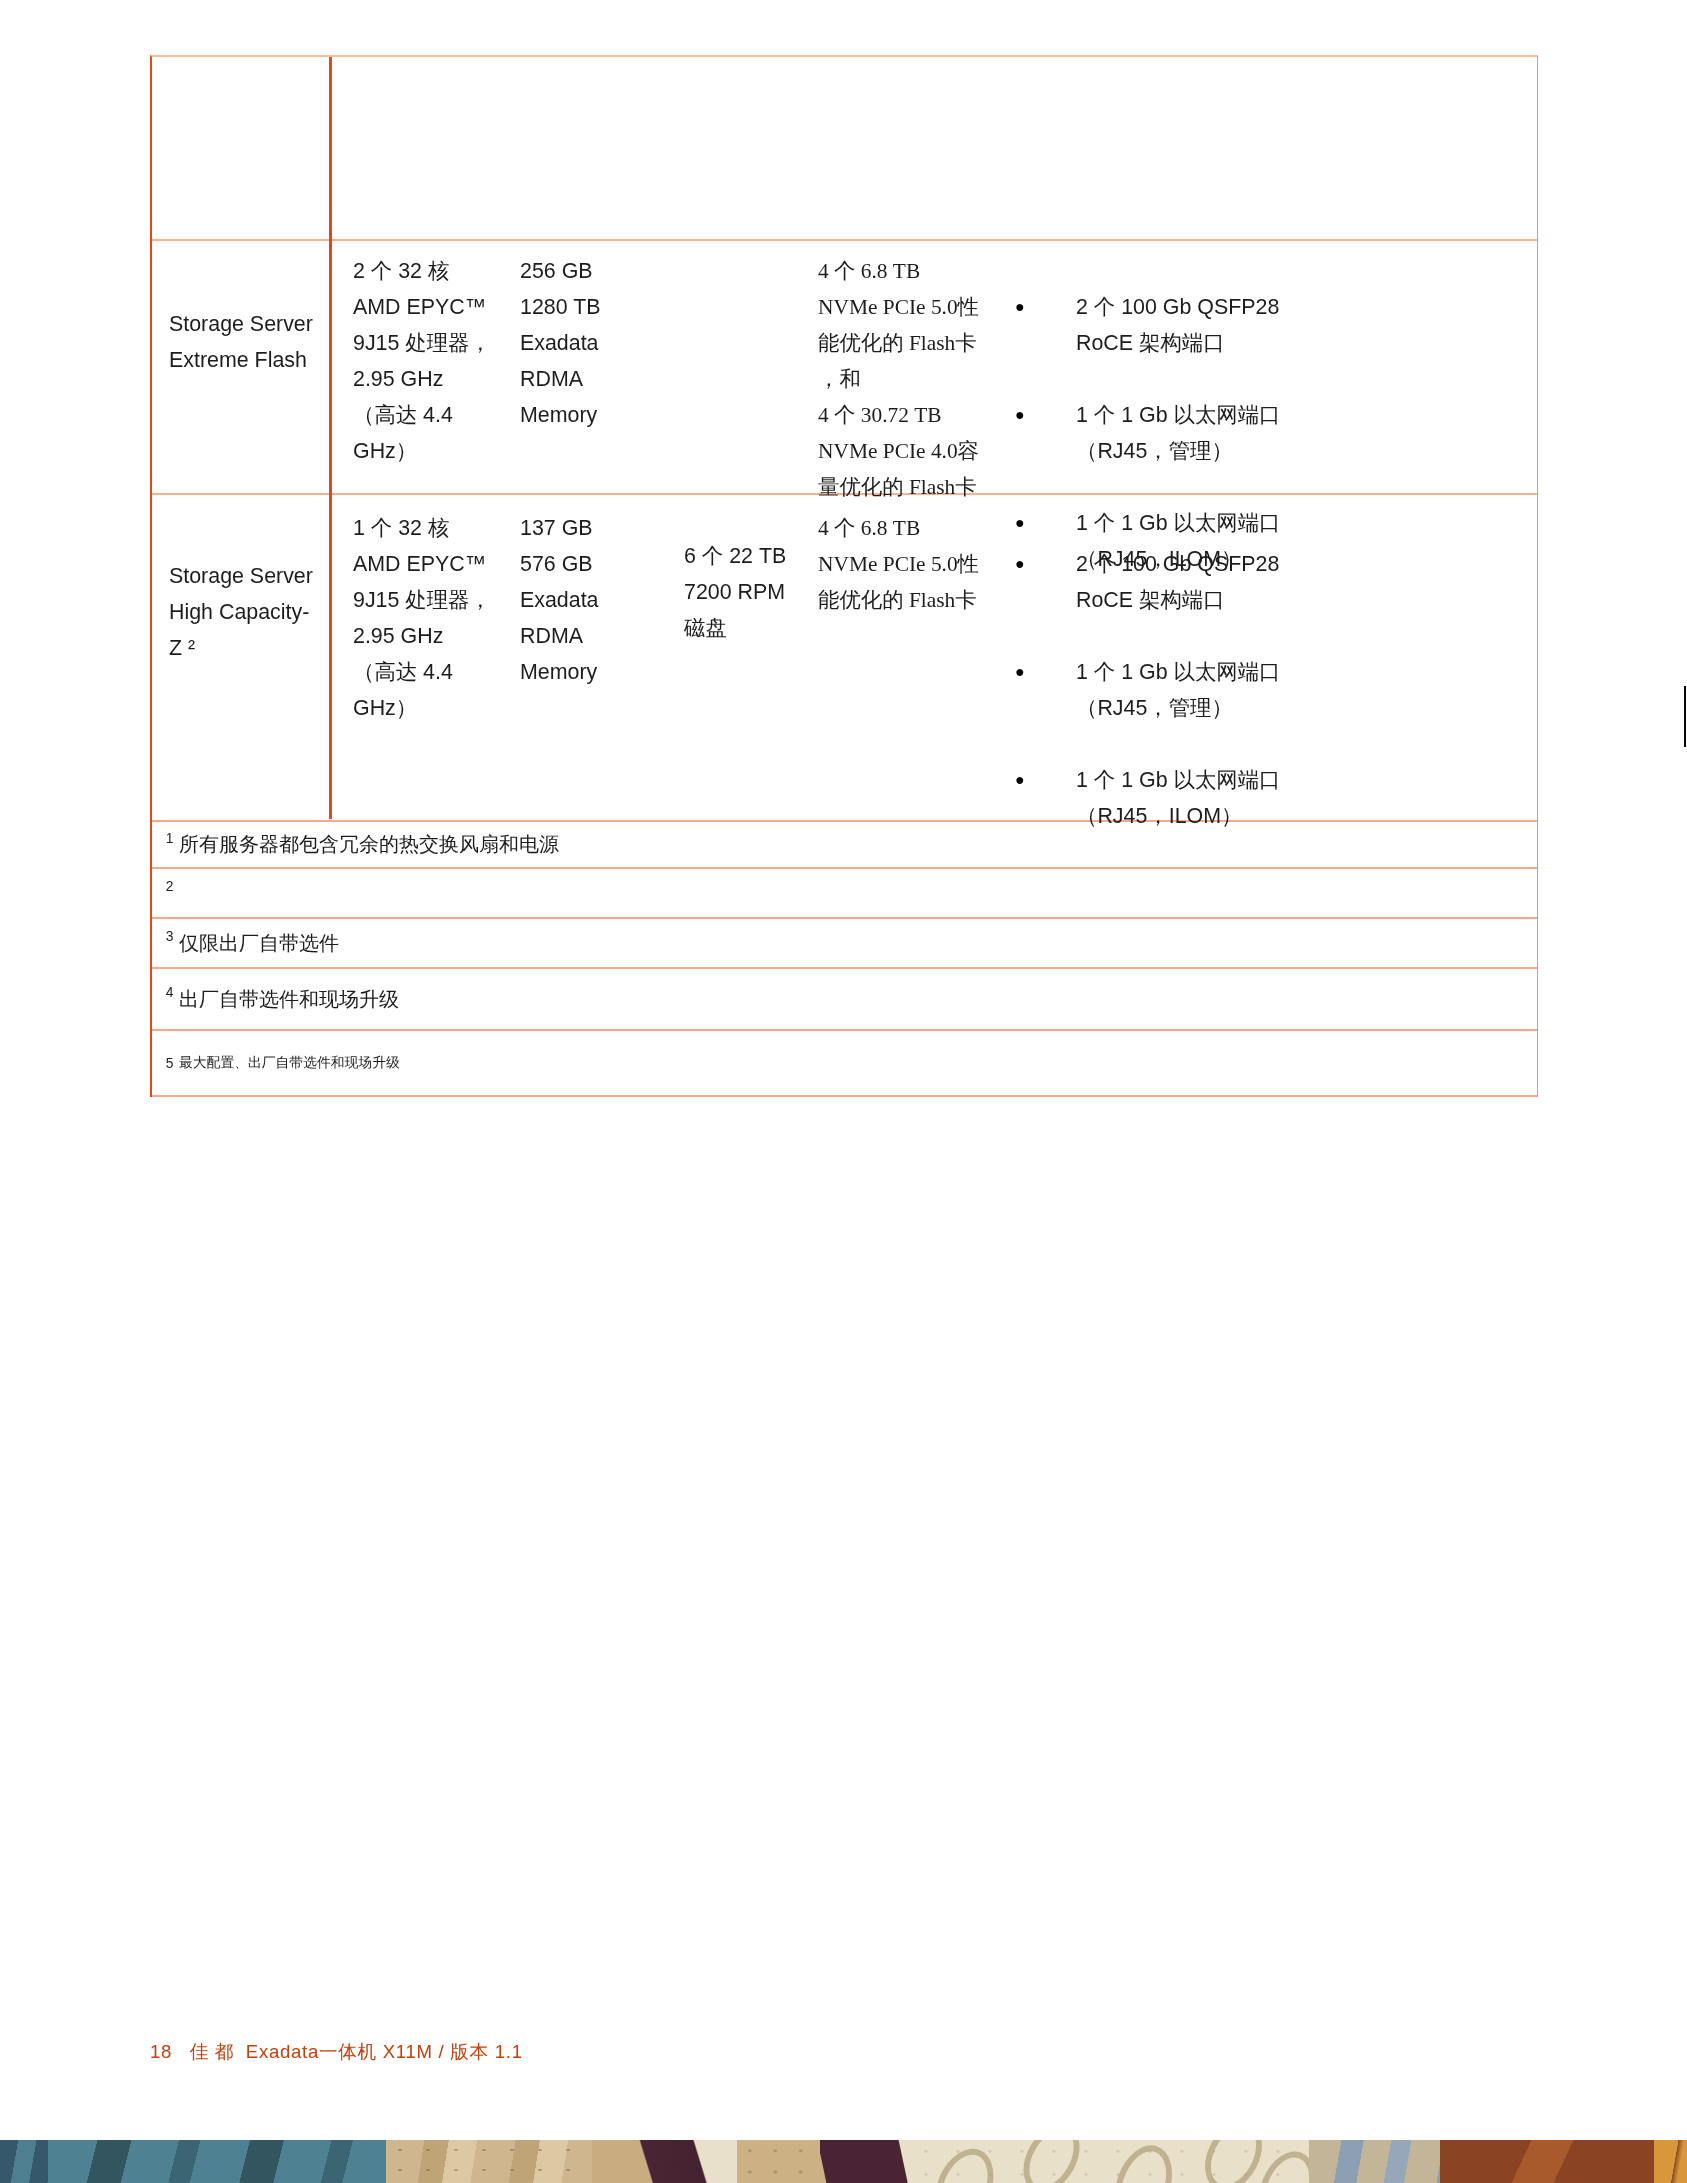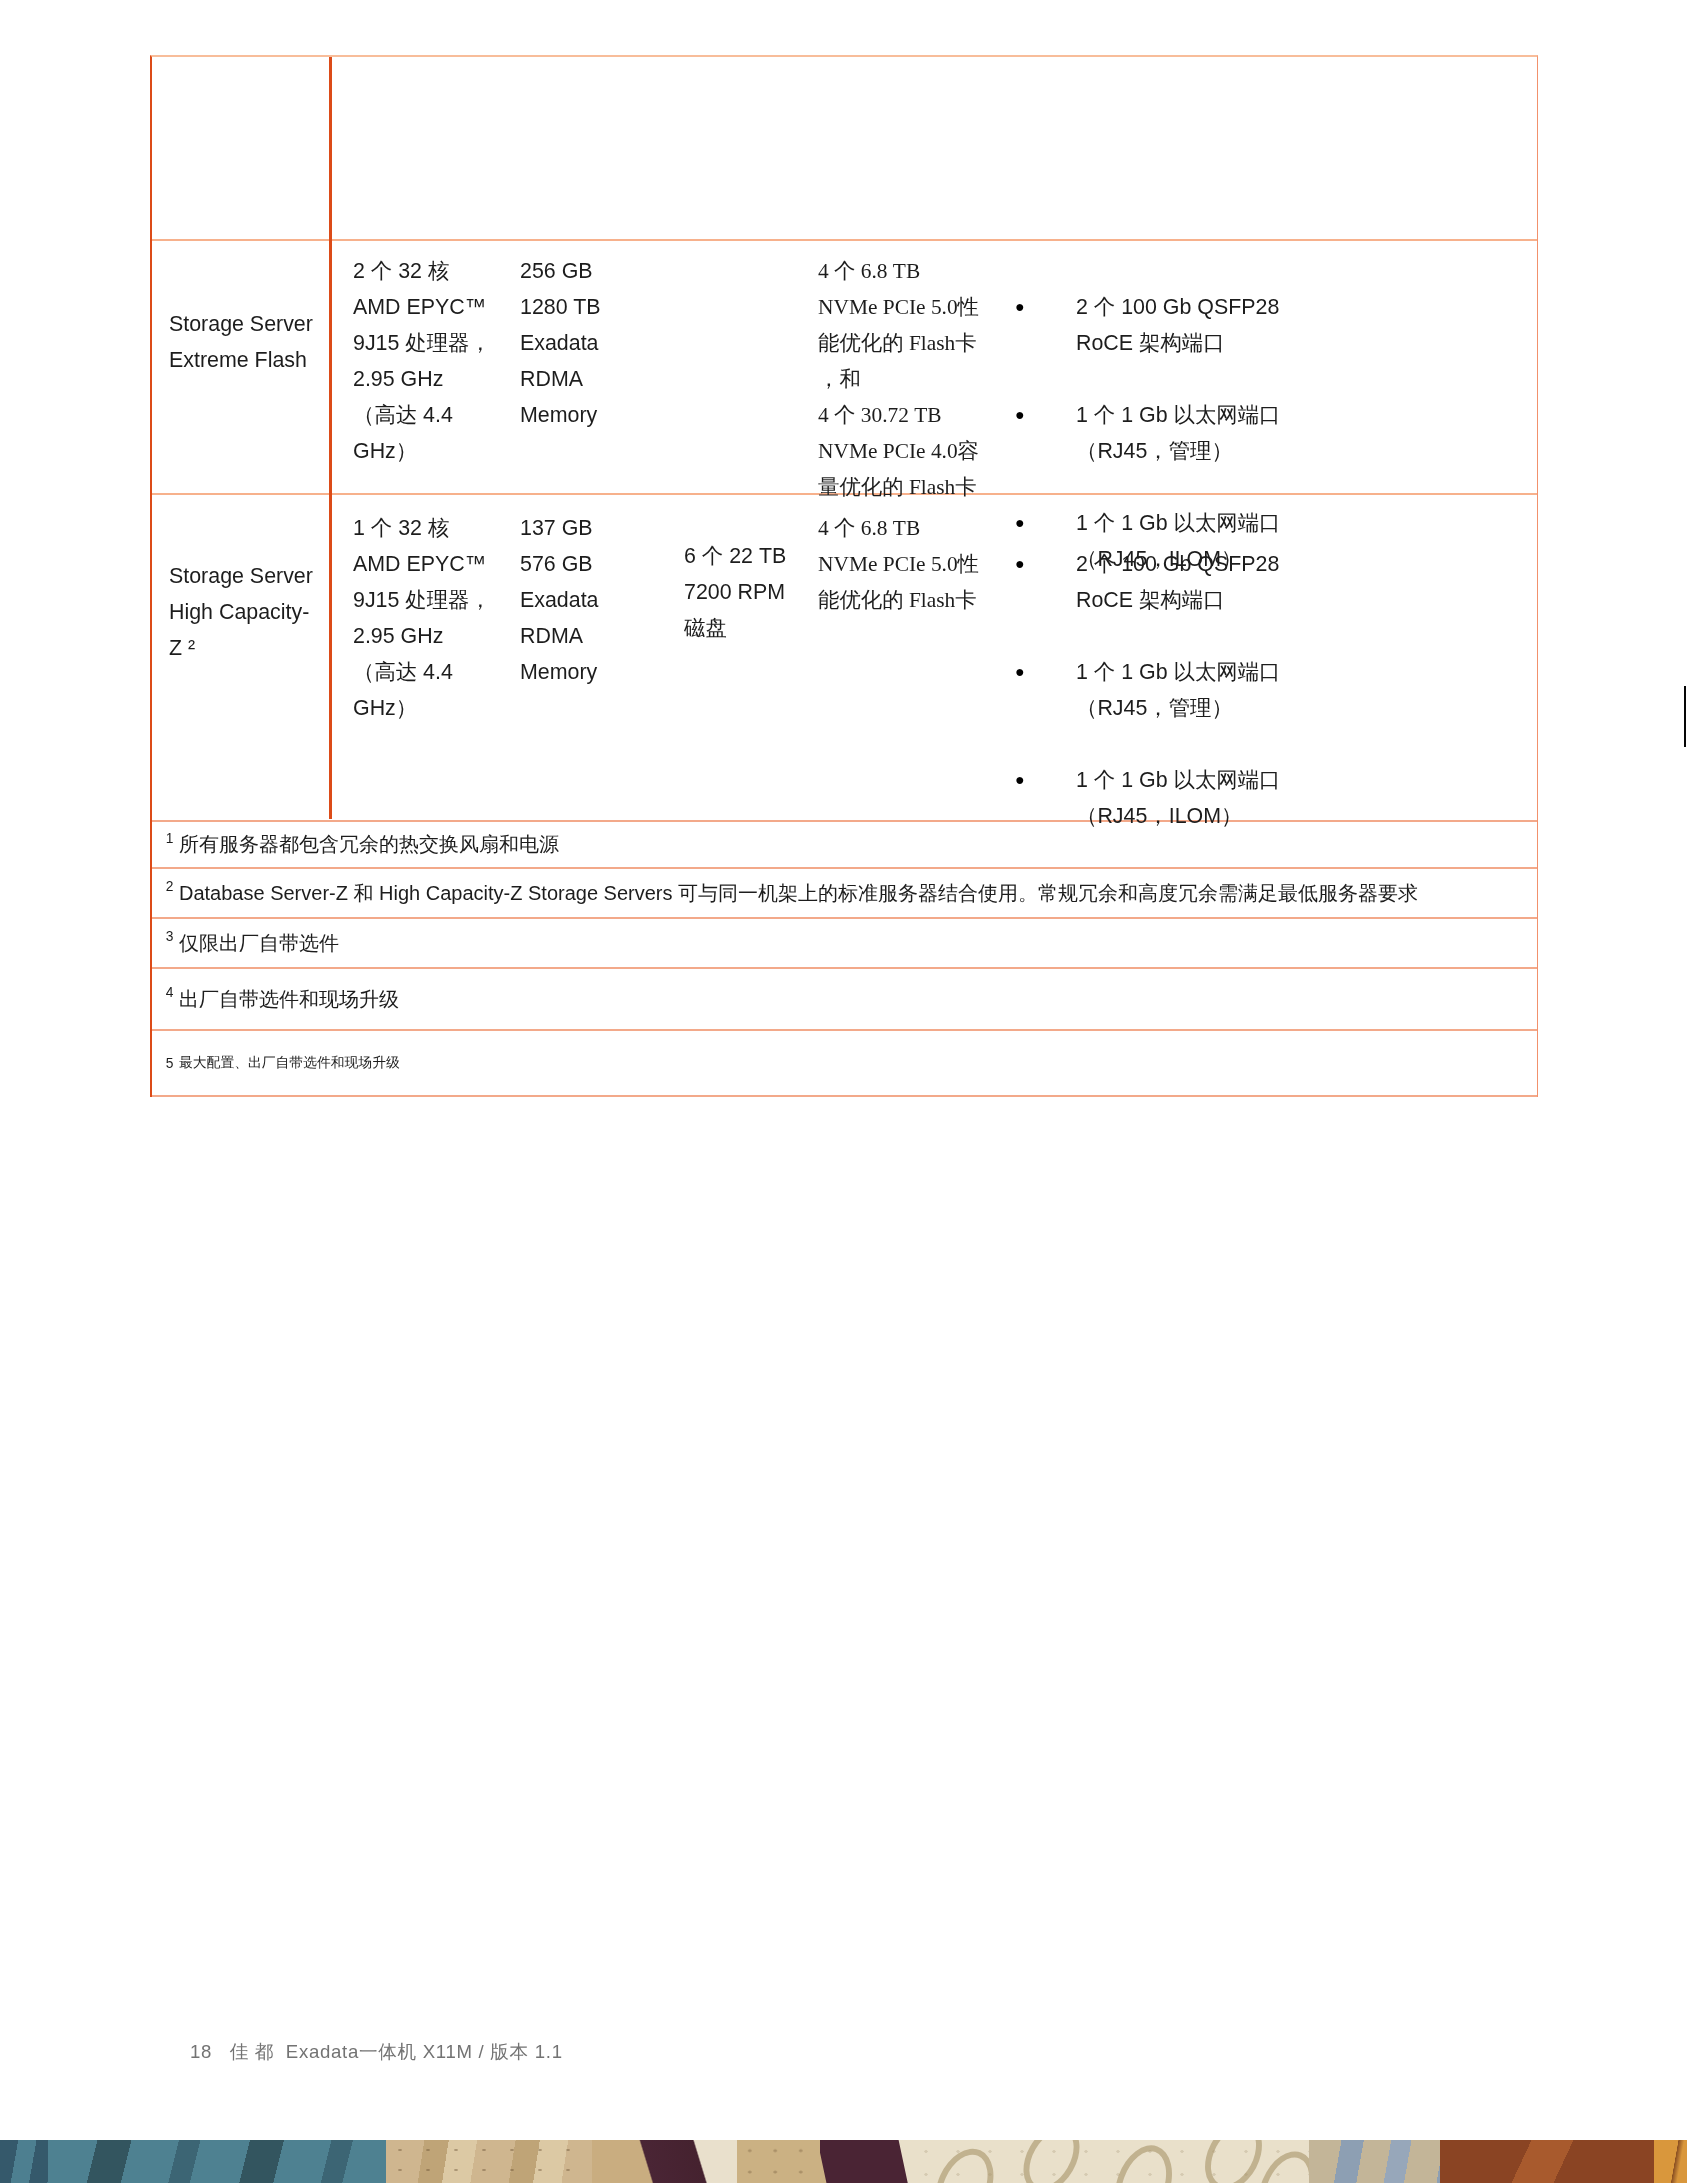--- a/index.html
+++ b/index.html
@@ -50,22 +50,22 @@
   }
   .fn-1{height:45px;}
   .fn-2{height:48px;}
   .fn-3{height:48px;}
   .fn-4{height:60px;}
   .fn-5{height:64px;font-size:13.8px;}
   .fn .sup{font-size:13.8px;vertical-align:super;position:relative;top:-6.2px;margin-right:5.5px;}
   .fn-5 .sup{font-size:13.8px;vertical-align:baseline;top:0;margin-right:5.5px;}
   
   .page-footer{
-    position:absolute;left:150px;top:2039px;font-size:18.6px;color:#737373;
-    white-space:pre;letter-spacing:0.7px;margin-left:40px;
+    position:absolute;left:150px;top:2039px;font-size:18.6px;color:#c2410c;
+    white-space:pre;letter-spacing:0.7px;
   }
   
   .edge-mark{
     position:absolute;left:1684px;top:686px;width:2.1px;height:61px;background:#050505;
   }
   
   .art-band{
     position:absolute;left:0;top:2140px;width:1687px;height:43px;display:flex;overflow:hidden;
   }
   .art-band .seg{height:100%;position:relative;overflow:hidden;}
@@ -178,21 +178,20 @@
       </div>
     </div>
   </div>
 
   <div class="fn fn-1">
     <span class="sup">1</span>
     <span>所有服务器都包含冗余的热交换风扇和电源</span>
   </div>
   <div class="fn fn-2">
     <span class="sup">2</span>
-    <span>Database Server-Z 和 High Capacity-Z Storage Servers 可与同一机架上的标准服务器结合使用。常规冗余和高度冗余需满足最低服务器要求</span>
   </div>
   <div class="fn fn-3">
     <span class="sup">3</span>
     <span>仅限出厂自带选件</span>
   </div>
   <div class="fn fn-4">
     <span class="sup">4</span>
     <span>出厂自带选件和现场升级</span>
   </div>
   <div class="fn fn-5">

